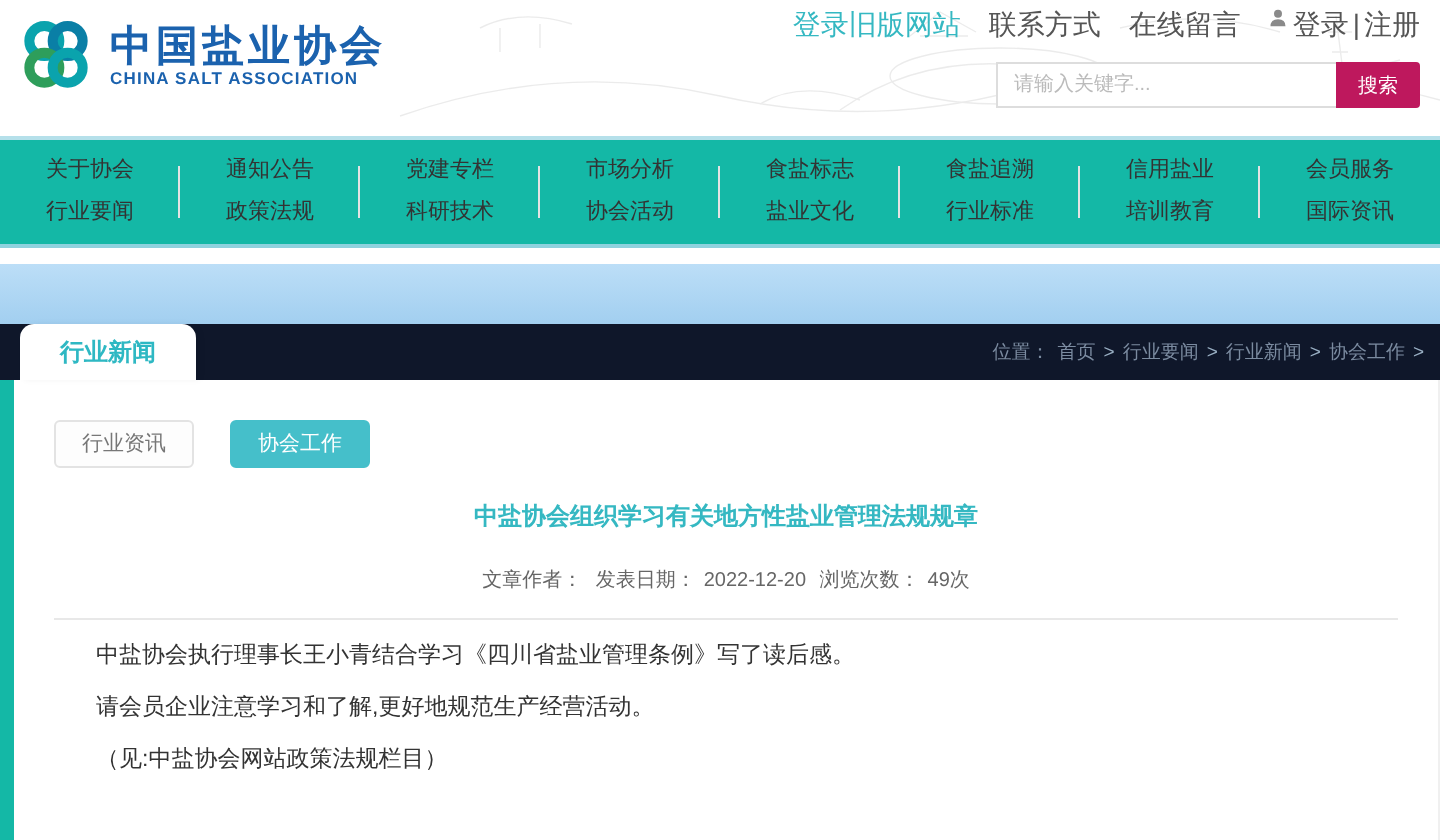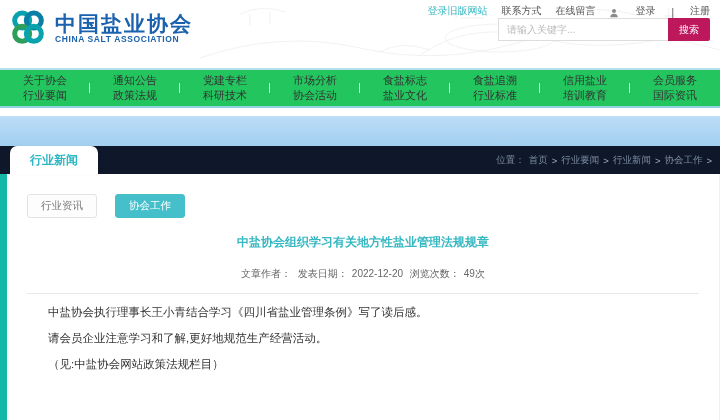--- a/index.html
+++ b/index.html
@@ -6,34 +6,34 @@
   html,body { width:720px; height:420px; overflow:hidden; background:#fff;
     font-family:"Liberation Sans","DejaVu Sans",sans-serif; }
 
   
   .header { position:relative; height:68px; background:#fff; overflow:hidden; }
   .sketch { position:absolute; top:0; left:0; width:720px; height:60px; opacity:.5; }
   .logo { position:absolute; left:8px; top:8px; display:flex; align-items:center; gap:7px; cursor:pointer; }
   .logo-cn { font-size:21px; font-weight:bold; color:#1b62ae; letter-spacing:2px; line-height:1; }
   .logo-en { font-size:8.5px; font-weight:bold; color:#1b62ae; letter-spacing:.6px; }
   .top-right { position:absolute; right:10px; top:4px; text-align:right; }
-  .top-links { display:flex; justify-content:flex-end; align-items:center; gap:14px; font-size:10px; color:#555; }
+  .top-links { display:flex; justify-content:flex-end; align-items:center; gap:14px; font-size:14px; color:#555; }
   .top-links .lk { cursor:pointer; }
   .lk-old { color:#35b8c2; }
-  .auth { display:flex; align-items:flex-end; gap:16px; }
+  .auth { display:flex; align-items:flex-start; gap:2px; }
   .user-ic { display:inline-block; width:10px; height:10px; }
-  .searchbar { display:flex; justify-content:flex-end; }
+  .searchbar { margin-top:9px; display:flex; justify-content:flex-end; }
   .search-input { width:170px; height:23px; border:1px solid #ddd; border-right:none;
     font-size:10px; padding:0 8px; color:#333; outline:none; background:#fff; }
   .search-input::placeholder { color:#bbb; }
   .search-btn { width:42px; height:23px; background:#be185d; color:#fff; border:none;
     font-size:10px; cursor:pointer; border-radius:0 2px 2px 0; }
 
   
-  .nav { display:flex; height:40px; border-top:2px solid #b5e0ea; border-bottom:2px solid #8fd2de; background:#22c55e; }
+  .nav { display:flex; height:56px; border-top:2px solid #b5e0ea; border-bottom:2px solid #8fd2de; background:#14b8a6; }
   .nav-col { position:relative; flex:1; display:flex; flex-direction:column; justify-content:space-evenly; align-items:center; }
   .nav-col:not(:last-child)::after { content:""; position:absolute; right:0; top:13px; bottom:13px; width:1px; background:#e3e3e3; }
   .nav-item { font-size:11px; color:#333; cursor:pointer; line-height:1; }
 
   
   .gap { height:8px; background:#fff; }
   .band { height:30px; background:linear-gradient(#bcdef7, #a2cff0); }
   .tabrow { position:relative; height:28px; background:#0f172a; }
   .tab { position:absolute; left:10px; top:0; width:88px; height:28px; background:#fff;
     border-radius:7px 7px 0 0; display:flex; align-items:center; justify-content:center;

